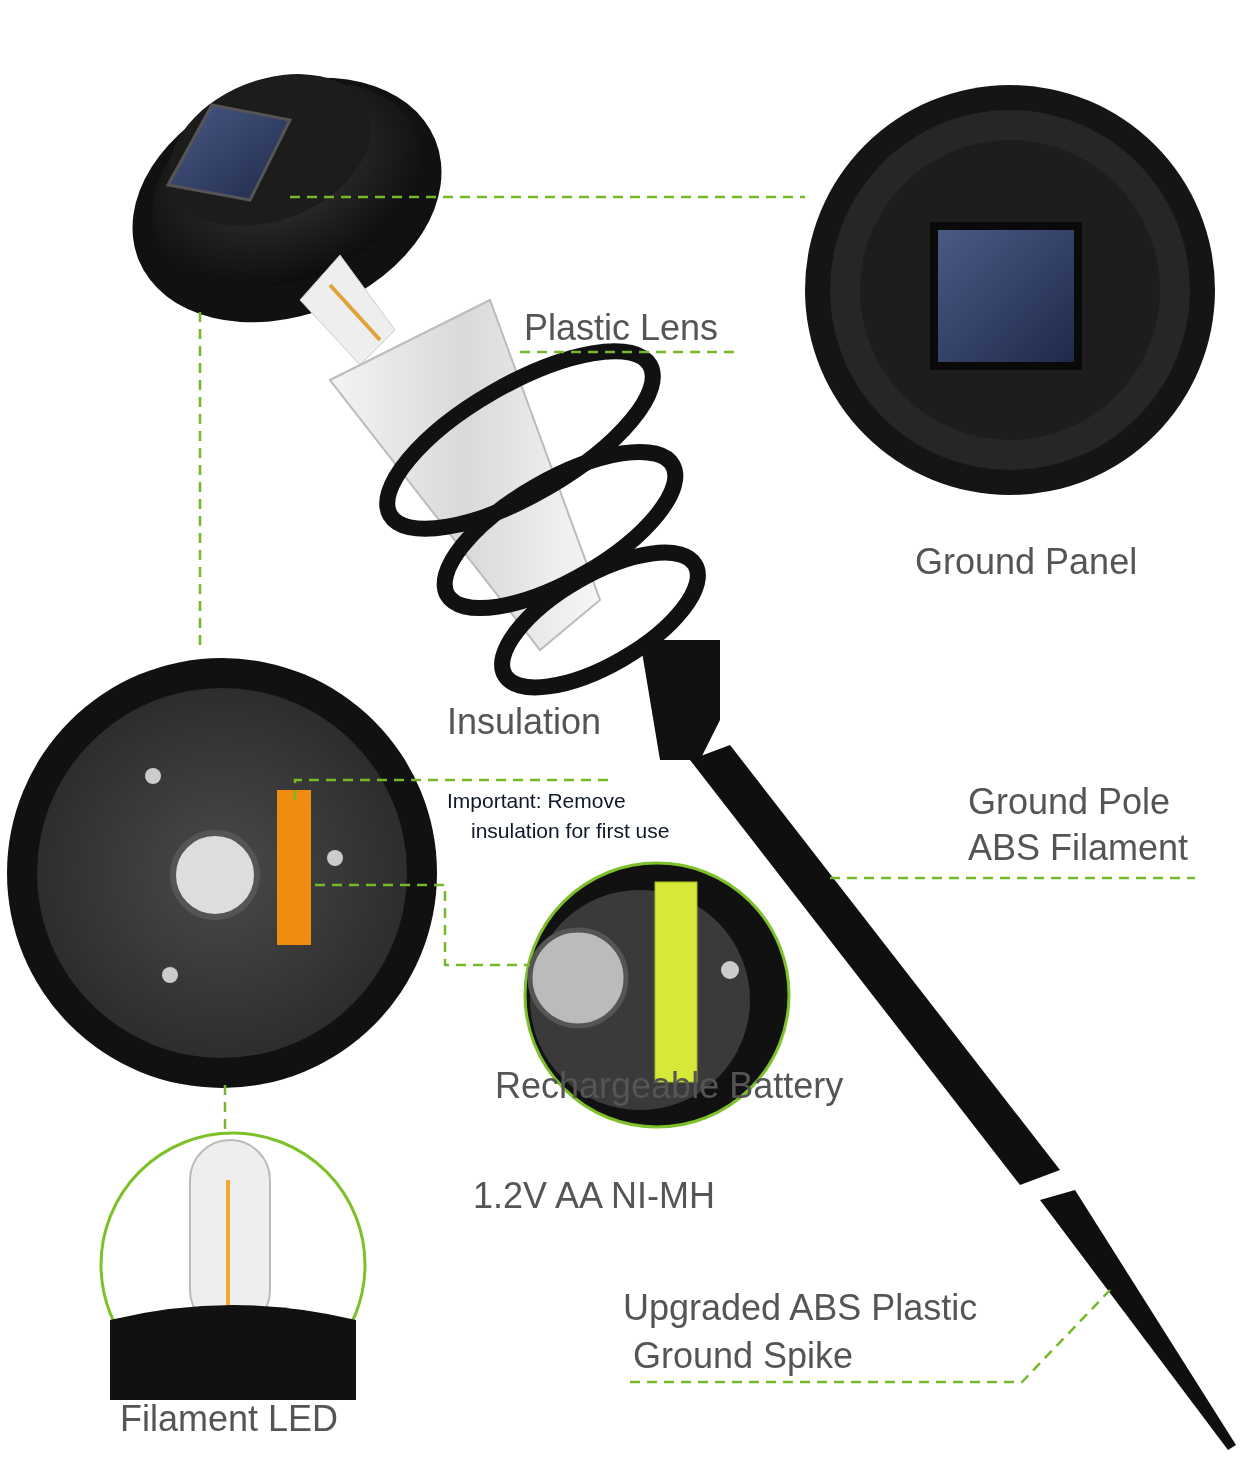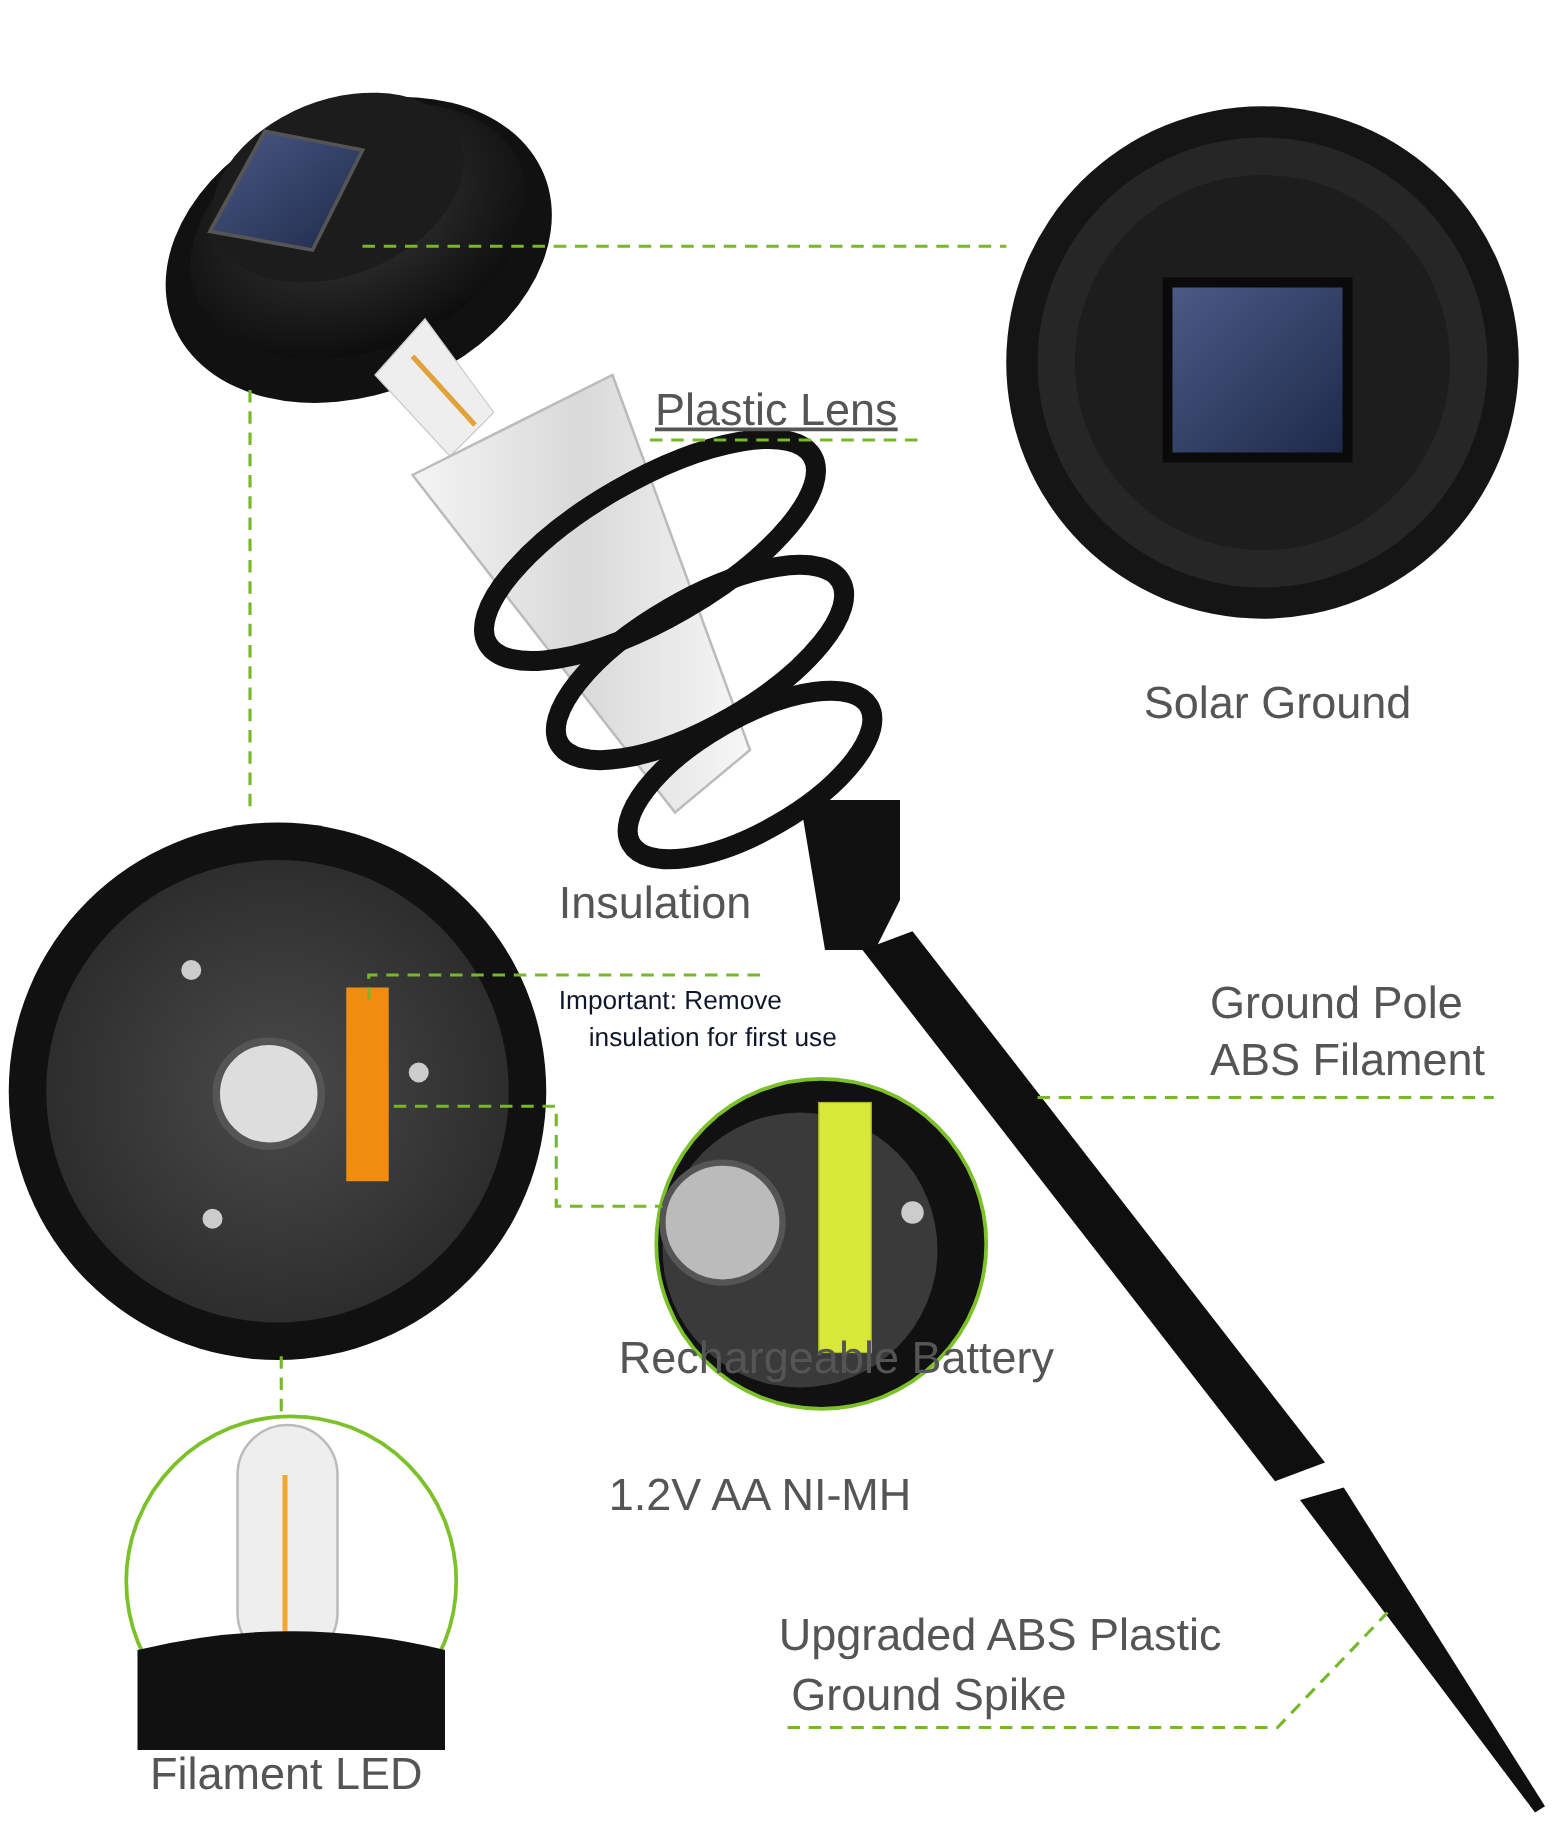--- a/index.html
+++ b/index.html
@@ -96,24 +96,24 @@
     <line x1="520" y1="352" x2="738" y2="352"></line>
     <line x1="200" y1="312" x2="200" y2="650"></line>
     <polyline points="295,800 295,780 612,780"></polyline>
     <polyline points="315,885 445,885 445,965 530,965"></polyline>
     <line x1="830" y1="878" x2="1195" y2="878"></line>
     <line x1="225" y1="1085" x2="225" y2="1135"></line>
     <polyline points="630,1382 1022,1382 1110,1290"></polyline>
   </g>
 </svg>
 
-<div class="label" style="left:524px;top:306px;text-decoration:underline;">Plastic Lens</div>
-<div class="label" style="left:915px;top:540px;">Solar Ground</div>
+<div class="label" style="left:524px;top:306px;">Plastic Lens</div>
+<div class="label" style="left:915px;top:540px;">Ground Panel</div>
 <div class="label" style="left:447px;top:700px;">Insulation</div>
 <div class="sublabel" style="left:447px;top:786px;">Important: Remove</div>
 <div class="sublabel" style="left:447px;top:816px;margin-left:24px;">insulation for first use</div>
 <div class="label" style="left:968px;top:780px;">Ground Pole</div>
 <div class="label" style="left:968px;top:826px;">ABS Filament</div>
 <div class="label" style="left:495px;top:1064px;">Rechargeable Battery</div>
-<div class="label" style="left:487px;top:1174px;">1.2V AA NI-MH</div>
+<div class="label" style="left:473px;top:1174px;">1.2V AA NI-MH</div>
 <div class="label" style="left:623px;top:1286px;">Upgraded ABS Plastic</div>
 <div class="label" style="left:633px;top:1334px;">Ground Spike</div>
 <div class="label" style="left:120px;top:1397px;">Filament LED</div>
 
 </body></html>

